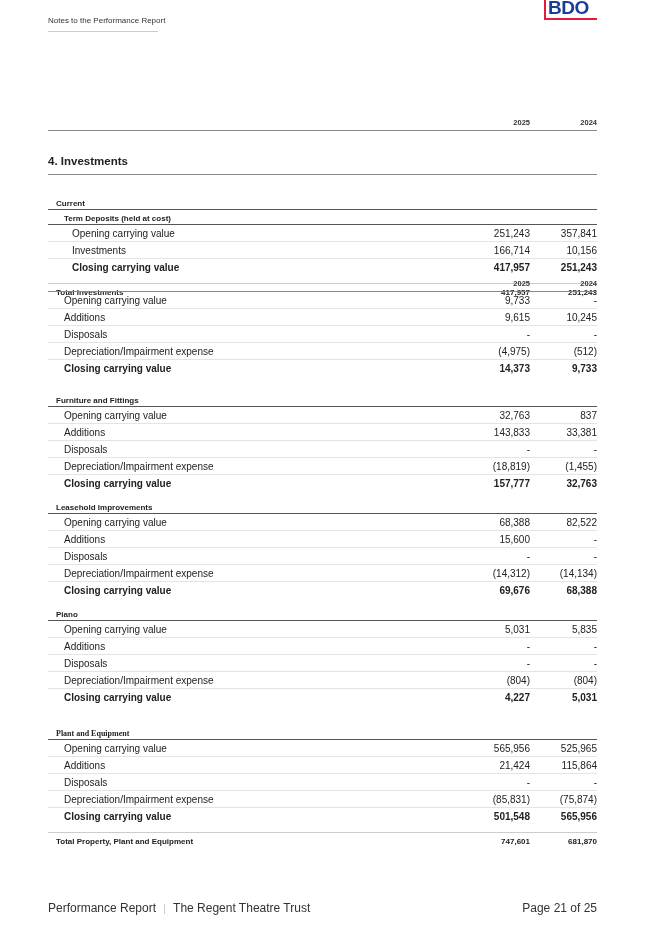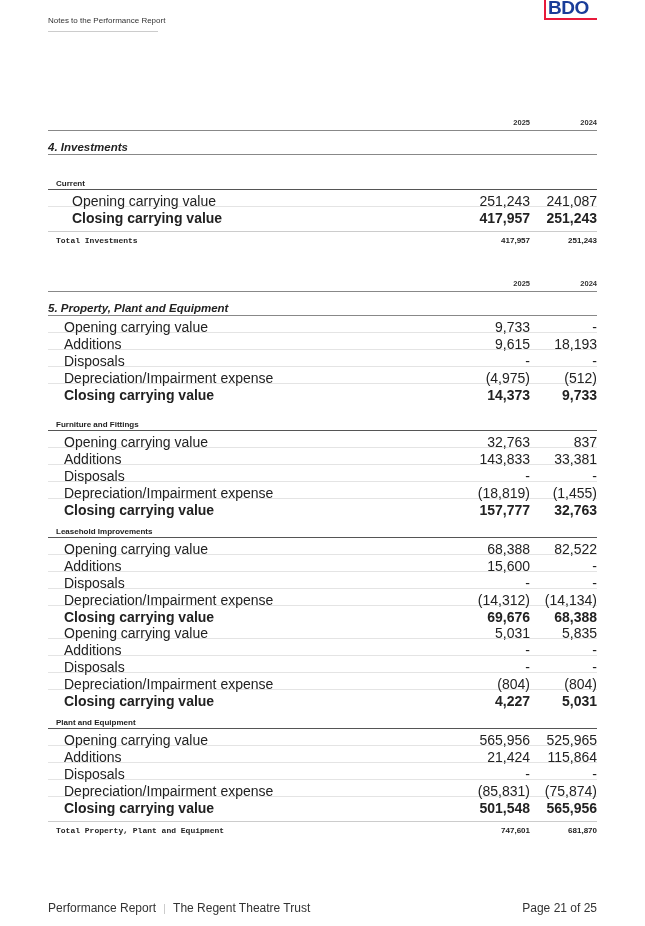--- a/index.html
+++ b/index.html
@@ -9,32 +9,32 @@
   .logo { position: absolute; left: 544px; top: 0px; width: 54px; height: 22px; padding-left: 36px; }
   .logo-bar-v { position: absolute; left: 0; top: 0; width: 2px; height: 20px; background: #e81a3b; }
   .logo-bar-h { position: absolute; left: 0; top: 18px; width: 53px; height: 2px; background: #e81a3b; }
   .logo-text { position: absolute; left: 4px; top: -3px; font-size: 19px; font-weight: bold; color: #1a3d99; letter-spacing: -0.5px; font-family: "Liberation Sans", sans-serif; }
 
   .content { position: absolute; left: 48px; width: 549px; }
   .yearhdr { position: relative; height: 14px; border-bottom: 1.5px solid #888; }
   .yearhdr span { position: absolute; top: 2px; font-size: 7.5px; font-weight: bold; color: #333; }
   .y1 { right: 67px; }
   .y2 { right: 0; }
-  .sec-title { font-size: 11.5px; font-weight: bold; color: #222; border-bottom: 1.5px solid #888; padding-bottom: 1px; margin-top: 10px; font-style: italic; }
+  .sec-title { font-size: 11.5px; font-weight: bold; color: #222; border-bottom: 1.5px solid #888; padding-bottom: 7px; margin-top: 24px; }
   .group { font-size: 8px; font-weight: bold; border-bottom: 1px solid #555; padding: 0 0 1px 8px; margin-top: 24px; }
   .subgroup { font-size: 8px; font-weight: bold; border-bottom: 1px solid #555; padding: 0 0 1px 16px; margin-top: 4px; }
-  .row { position: relative; height: 16px; font-size: 14px; border-bottom: 1px solid #e4e4e4; }
+  .row { position: relative; height: 16px; font-size: 10px; border-bottom: 1px solid #e4e4e4; }
   .row .lbl { position: absolute; top: 3px; }
   .row .v1 { position: absolute; right: 67px; top: 3px; }
   .row .v2 { position: absolute; right: 0; top: 3px; }
   .row.bold { font-weight: bold; border-bottom: none; }
   .ind16 .lbl { left: 24px; }
   .ind8 .lbl { left: 16px; }
   .total { position: relative; height: 16px; font-size: 8px; font-weight: bold; border-top: 1px solid #ccc; margin-top: 8px; }
-  .total .lbl { position: absolute; left: 8px; top: 4px; font-family: Liberation Mono, monospace; }
+  .total .lbl { position: absolute; left: 8px; top: 4px; }
   .total .v1 { position: absolute; right: 67px; top: 4px; }
   .total .v2 { position: absolute; right: 0; top: 4px; }
 
   .footer { position: absolute; left: 48px; top: 901px; width: 549px; font-size: 12px; color: #333; }
   .footer .sep { display: inline-block; width: 1px; height: 10px; background: #ccc; margin: 0 8px; vertical-align: middle; }
   .footer .page { position: absolute; right: 0; top: 0; padding-left: 16px; }
 </style>
 </head>
 <body>
 
@@ -46,53 +46,58 @@
   <div class="logo-text">BDO</div>
 </div>
 
 <div class="content" style="top:116px;">
   <div class="yearhdr">
     <span class="y1">2025</span>
     <span class="y2">2024</span>
   </div>
   <div class="sec-title">4. Investments</div>
   <div class="group">Current</div>
+  <div class="subgroup">Term Deposits (held at cost)</div>
   <div class="row ind16">
       <span class="lbl">Opening carrying value</span>
       <span class="v1">251,243</span>
-      <span class="v2">241,087</span>
+      <span class="v2">357,841</span>
+    </div>
+  <div class="row ind16">
+      <span class="lbl">Investments</span>
+      <span class="v1">166,714</span>
+      <span class="v2">10,156</span>
     </div>
   <div class="row ind16 bold">
       <span class="lbl">Closing carrying value</span>
       <span class="v1">417,957</span>
       <span class="v2">251,243</span>
     </div>
   <div class="total">
       <span class="lbl">Total Investments</span>
       <span class="v1">417,957</span>
       <span class="v2">251,243</span>
     </div>
 </div>
 
 <div class="content" style="top:277px;">
   <div class="yearhdr">
     <span class="y1">2025</span>
     <span class="y2">2024</span>
   </div>
-  <div class="sec-title">5. Property, Plant and Equipment</div>
 
   <div class="row ind8">
       <span class="lbl">Opening carrying value</span>
       <span class="v1">9,733</span>
       <span class="v2">-</span>
     </div>
   <div class="row ind8">
       <span class="lbl">Additions</span>
       <span class="v1">9,615</span>
-      <span class="v2">18,193</span>
+      <span class="v2">10,245</span>
     </div>
   <div class="row ind8">
       <span class="lbl">Disposals</span>
       <span class="v1">-</span>
       <span class="v2">-</span>
     </div>
   <div class="row ind8">
       <span class="lbl">Depreciation/Impairment expense</span>
       <span class="v1">(4,975)</span>
       <span class="v2">(512)</span>
@@ -150,20 +155,21 @@
       <span class="lbl">Depreciation/Impairment expense</span>
       <span class="v1">(14,312)</span>
       <span class="v2">(14,134)</span>
     </div>
   <div class="row ind8 bold">
       <span class="lbl">Closing carrying value</span>
       <span class="v1">69,676</span>
       <span class="v2">68,388</span>
     </div>
 
+  <div class="group" style="margin-top:12px;">Piano</div>
   <div class="row ind8">
       <span class="lbl">Opening carrying value</span>
       <span class="v1">5,031</span>
       <span class="v2">5,835</span>
     </div>
   <div class="row ind8">
       <span class="lbl">Additions</span>
       <span class="v1">-</span>
       <span class="v2">-</span>
     </div>
@@ -176,21 +182,21 @@
       <span class="lbl">Depreciation/Impairment expense</span>
       <span class="v1">(804)</span>
       <span class="v2">(804)</span>
     </div>
   <div class="row ind8 bold">
       <span class="lbl">Closing carrying value</span>
       <span class="v1">4,227</span>
       <span class="v2">5,031</span>
     </div>
 
-  <div class="group" style="margin-top:12px;">Plant and Equipment</div>
+  <div class="group" style="margin-top:24px;font-family:Liberation Serif, serif;">Plant and Equipment</div>
   <div class="row ind8">
       <span class="lbl">Opening carrying value</span>
       <span class="v1">565,956</span>
       <span class="v2">525,965</span>
     </div>
   <div class="row ind8">
       <span class="lbl">Additions</span>
       <span class="v1">21,424</span>
       <span class="v2">115,864</span>
     </div>

